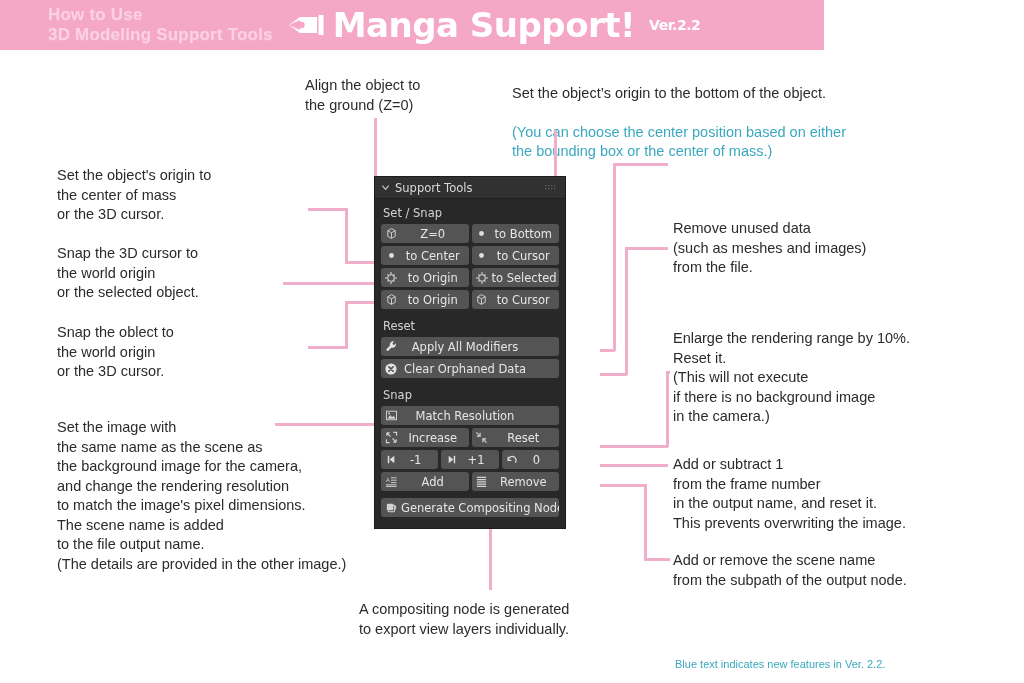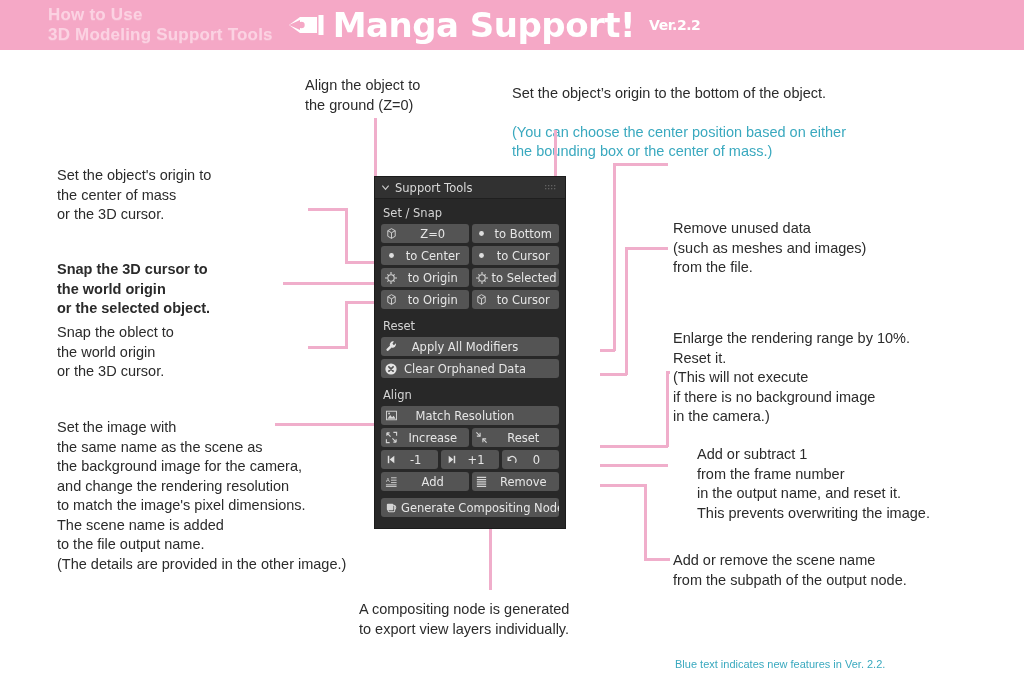--- a/index.html
+++ b/index.html
@@ -6,21 +6,21 @@
   html, body {
     width: 1024px; height: 683px;
     background: #ffffff;
     font-family: "Liberation Sans", sans-serif;
     overflow: hidden;
   }
   #stage { position: relative; width: 1024px; height: 683px; background:#fff; }
 
   
   .header {
-    position: absolute; left:0; top:0; width:1024px; height:50px;
+    position: absolute; left:0; top:0; width:824px; height:50px;
     background:#f5a8c6;
     display:flex; align-items:center;
   }
   .hdr-left {
     margin-left: 48px;
     color:#fbd2e2;
     font-weight:bold;
     font-size:17px;
     line-height:20px;
     letter-spacing:0.2px;
@@ -166,21 +166,21 @@
 
   <div class="note" style="left:512px; top:64px;">
     <div>Set the object’s origin to the bottom of the object.</div>
     <div class="blue" style="white-space:pre-line;">(You can choose the center position based on either
    the bounding box or the center of mass.)</div>
   </div>
 
   <div class="note" style="left:57px; top:166px;">Set the object's origin to
 the center of mass
 or the 3D cursor.</div>
-  <div class="note" style="left:57px; top:260px;font-weight:bold;">Snap the 3D cursor to
+  <div class="note" style="left:57px; top:244px;">Snap the 3D cursor to
 the world origin
 or the selected object.</div>
   <div class="note" style="left:57px; top:323px;">Snap the oblect to
 the world origin
 or the 3D cursor.</div>
 
   <div class="note" style="left:673px; top:219px;">Remove unused data
 (such as meshes and images)
 from the file.</div>
   <div class="note" style="left:673px; top:329px;">Enlarge the rendering range by 10%.
@@ -189,21 +189,21 @@
 if there is no background image
 in the camera.)</div>
   <div class="note" style="left:57px; top:418px;">Set the image with
 the same name as the scene as
 the background image for the camera,
 and change the rendering resolution
 to match the image's pixel dimensions.
 The scene name is added
 to the file output name.
 (The details are provided in the other image.)</div>
-  <div class="note" style="left:673px; top:445px;margin-left:24px;">Add or subtract 1
+  <div class="note" style="left:673px; top:455px;">Add or subtract 1
 from the frame number
 in the output name, and reset it.
 This prevents overwriting the image.</div>
   <div class="note" style="left:673px; top:551px;">Add or remove the scene name
 from the subpath of the output node.</div>
   <div class="note" style="left:359px; top:600px;">A compositing node is generated
 to export view layers individually.</div>
 
   <div class="footnote" style="left:675px; top:655px;">Blue text indicates new features in Ver. 2.2.</div>
 
@@ -373,21 +373,21 @@
             <svg width="14" height="14" viewBox="0 0 14 14">
                 <circle cx="7" cy="7" r="5.6" fill="#ededed"></circle>
                 <path d="M4.9 4.9 L9.1 9.1 M9.1 4.9 L4.9 9.1" stroke="#545454" stroke-width="1.7" stroke-linecap="round"></path>
               </svg>
           </span>
           <span class="lbl">Clear Orphaned Data</span>
         </div>
       </div>
     </div>
 
-    <div class="sect-label">Align</div>
+    <div class="sect-label">Snap</div>
     <div class="rows">
 
       <div class="row">
         <div class="btn wide">
           <span class="ico">
             <svg width="13" height="13" viewBox="0 0 14 14">
                 <rect x="1.6" y="2.4" width="10.8" height="9.2" fill="none" stroke="#dcdcdc" stroke-width="1"></rect>
                 <path d="M2.6 10.6 L5.6 6.4 L7.6 9 L9.3 7.2 L11.4 10.6 Z" fill="#dcdcdc"></path>
                 <circle cx="4.4" cy="4.9" r="1" fill="#dcdcdc"></circle>
               </svg>

